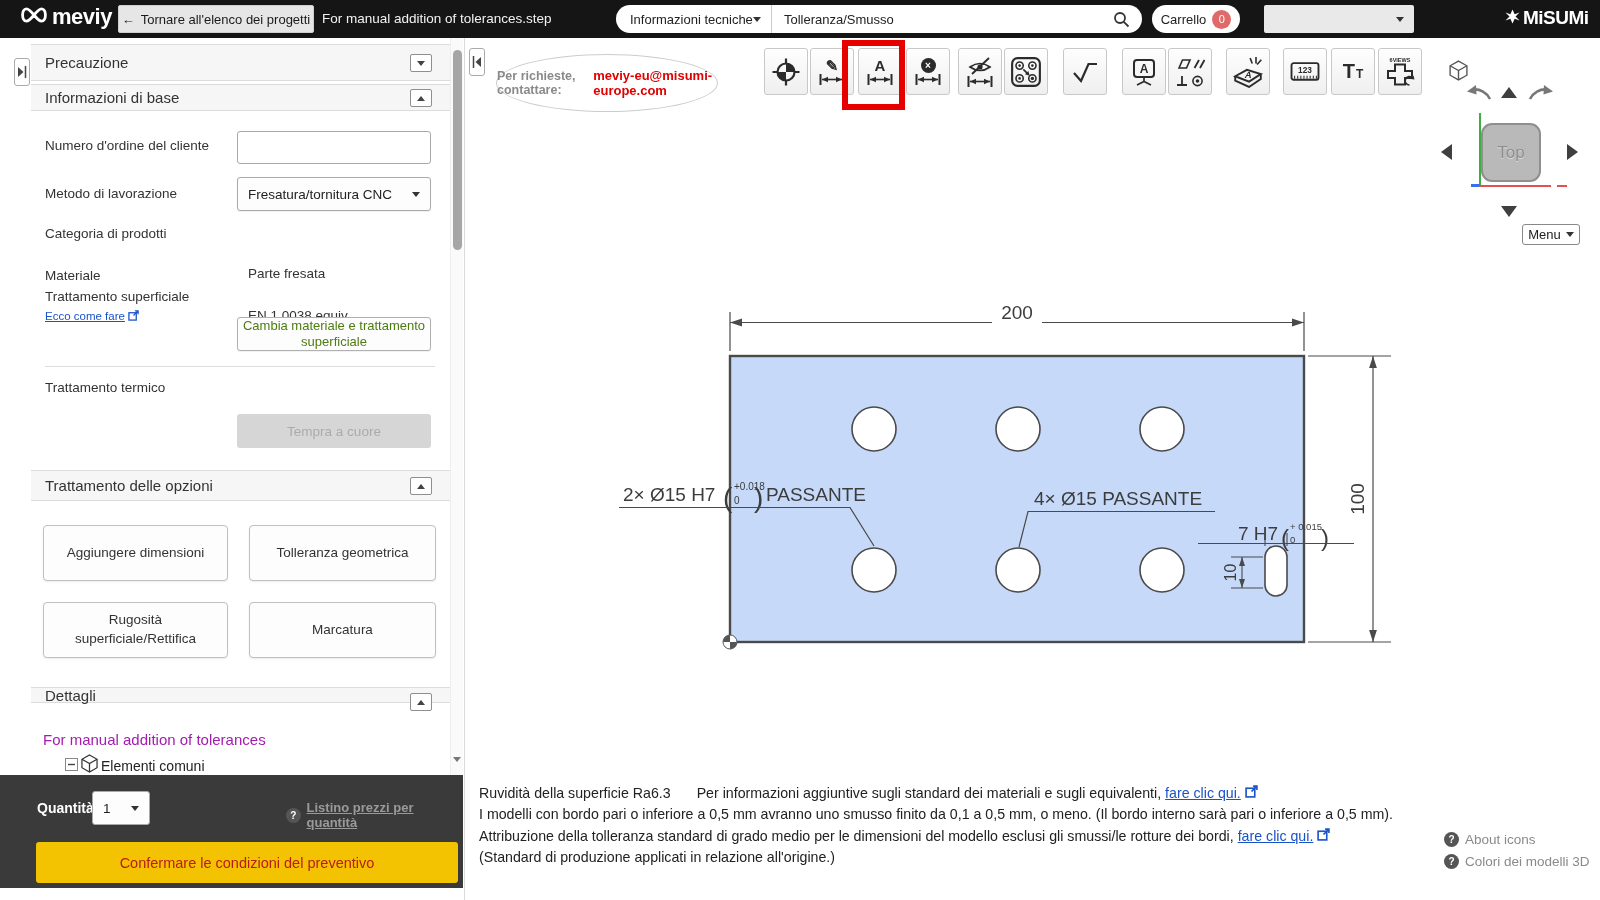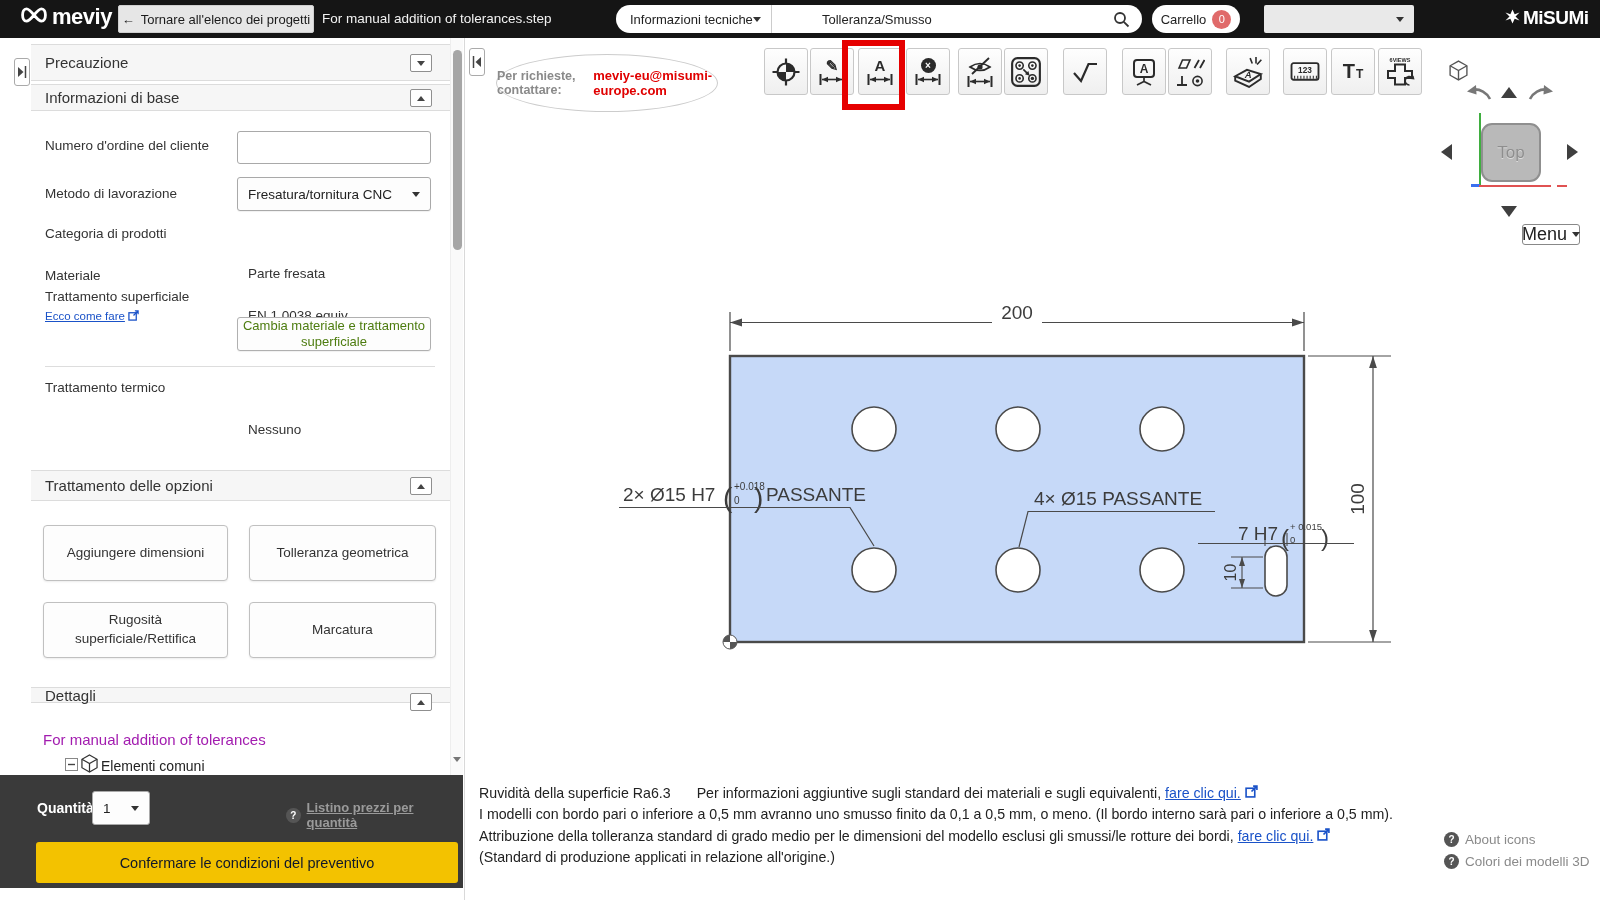--- a/index.html
+++ b/index.html
@@ -7,21 +7,21 @@
   body { font-family:"Liberation Sans", sans-serif; }
   .page { position:relative; width:1600px; height:900px; overflow:hidden; background:#fff; }
   .abs { position:absolute; }
 
   
   .topbar { position:absolute; left:0; top:0; width:1600px; height:38px; background:#151515; }
   .logo { position:absolute; left:18px; top:4px; display:flex; align-items:center; gap:2px; color:#fff; }
   .logo-text { font-size:22px; font-weight:bold; letter-spacing:-0.5px; }
   .back-btn { position:absolute; left:118px; top:5px; width:196px; height:28px; background:#e6e6e6; border:1px solid #cfcfcf; border-radius:2px; font-size:13px; color:#1a1a1a; display:flex; align-items:center; justify-content:center; gap:6px; cursor:pointer; }
   .file-title { position:absolute; left:322px; top:11px; font-size:13.5px; color:#f2f2f2; }
-  .searchwrap { position:absolute; left:616px; top:5px; width:526px; height:28px; background:#fff; border-radius:15px; display:flex; align-items:center;gap:38px; }
+  .searchwrap { position:absolute; left:616px; top:5px; width:526px; height:28px; background:#fff; border-radius:15px; display:flex; align-items:center; }
   .search-cat { width:156px; height:100%; display:flex; align-items:center; justify-content:space-between; padding:0 10px 0 14px; border-right:1px solid #ccc; font-size:13px; color:#222; cursor:pointer; }
   .search-input { flex:1; border:none; outline:none; font-size:13px; color:#222; padding:0 8px 0 12px; font-family:"Liberation Sans",sans-serif; background:transparent; }
   .cart-pill { position:absolute; left:1152px; top:5px; width:88px; height:28px; background:#fff; border-radius:15px; display:flex; align-items:center; justify-content:center; gap:6px; font-size:13px; color:#222; cursor:pointer; }
   .cart-badge { width:19px; height:19px; border-radius:50%; background:#e06a6a; color:#fff; font-size:11px; display:flex; align-items:center; justify-content:center; }
   .top-select { position:absolute; left:1264px; top:5px; width:150px; height:28px; background:#e9e9e9; border-radius:2px; cursor:pointer; }
   .top-select .caret { position:absolute; right:10px; top:12px; }
   .lang-pill { position:absolute; left:1430px; top:5px; width:62px; height:28px; background:#fff; border-radius:15px; display:flex; align-items:center; justify-content:center; gap:5px; font-size:12.5px; font-weight:bold; color:#111; cursor:pointer;margin-top:48px; }
   .brand { position:absolute; left:1505px; top:7px; display:flex; align-items:center; gap:3px; color:#fff; font-size:19px; font-weight:bold; letter-spacing:-0.5px; }
 
   .caret { width:0; height:0; border-left:4px solid transparent; border-right:4px solid transparent; border-top:5px solid #333; display:inline-block; }
@@ -37,35 +37,35 @@
   .txt-input { position:absolute; left:237px; width:194px; height:33px; border:1px solid #a9a9a9; border-radius:3px; background:#fff; }
   .sel-box { position:absolute; left:237px; width:194px; height:34px; border:1px solid #a9a9a9; border-radius:3px; background:#fdfdfd; display:flex; align-items:center; justify-content:space-between; padding:0 10px; font-size:13.5px; color:#222; cursor:pointer; box-shadow:0 1px 1px rgba(0,0,0,0.06); }
   .btn-white { position:absolute; left:237px; width:194px; border:1px solid #b0b0b0; border-radius:3px; background:#fdfdfd; font-size:13px; color:#4d7c0f; text-align:center; cursor:pointer; display:flex; align-items:center; justify-content:center; line-height:1.25; box-shadow:0 1px 1px rgba(0,0,0,0.06); }
   .btn-disabled { position:absolute; left:237px; width:194px; height:34px; background:#d6d6d6; border:none; border-radius:3px; color:#ababab; font-size:13.5px; display:flex; align-items:center; justify-content:center; }
   .opt-btn { position:absolute; height:56px; background:#fdfdfd; border:1px solid #c0c0c0; border-radius:4px; font-size:13.5px; color:#333; display:flex; align-items:center; justify-content:center; text-align:center; line-height:1.4; cursor:pointer; box-shadow:0 1px 2px rgba(0,0,0,0.08); }
   .hr { position:absolute; left:45px; width:390px; border-top:1px solid #ddd; }
   .link-blue { color:#1a52c8; font-size:11.5px; text-decoration:underline; cursor:pointer; }
   .scrollbar { position:absolute; left:450px; top:0; width:13px; height:737px; background:#fafafa; border-left:1px solid #eee; }
   .thumb { position:absolute; left:2px; top:12px; width:9px; height:200px; background:#a6a6a6; border-radius:5px; }
   .sb-footer { position:absolute; left:0; top:737px; width:463px; height:113px; background:#3a3a3a; }
-  .confirm-btn { position:absolute; left:36px; top:67px; width:422px; height:41px; background:#f3c200; border:none; border-radius:3px; font-size:14.5px; color:#0f172a; cursor:pointer; }
+  .confirm-btn { position:absolute; left:36px; top:67px; width:422px; height:41px; background:#f3c200; border:none; border-radius:3px; font-size:14.5px; color:#b91c1c; cursor:pointer; }
   .q-circle { width:15px; height:15px; border-radius:50%; background:#555; color:#fff; font-size:10px; font-weight:bold; display:inline-flex; align-items:center; justify-content:center; }
   .handle-btn { position:absolute; background:#fff; border:1px solid #aaa; border-radius:3px; display:flex; align-items:center; justify-content:center; cursor:pointer; }
 
   
   .canvas { position:absolute; left:464px; top:38px; width:1136px; height:862px; background:#fff; border-left:1px solid #d9d9d9; }
   .bubble { position:absolute; left:31px; top:16px; width:222px; height:58px; border:1px solid #ccc; border-radius:50%; display:flex; flex-direction:row; align-items:center; justify-content:center; gap:2px; }
   .bubble .l1 { font-size:12.5px; font-weight:bold; color:#8a8a8a; }
   .bubble .l2 { font-size:13px; font-weight:bold; color:#e00000; }
   .tb-btn { position:absolute; top:10px; width:44px; height:47px; background:linear-gradient(#fefefe,#efefef); border:1px solid #c8c8c8; border-radius:3px; display:flex; flex-direction:column; align-items:center; justify-content:center; gap:1px; cursor:pointer; color:#2b2b2b; }
   .tb-glyph { font-size:15px; line-height:15px; font-weight:bold; color:#2b2b2b; }
   .x-circle { width:15px; height:15px; border-radius:50%; background:#2b2b2b; color:#fff; font-size:10px; font-weight:bold; display:flex; align-items:center; justify-content:center; line-height:1; }
   .red-box { position:absolute; left:377px; top:2px; width:63px; height:70px; border:6px solid #e60000; pointer-events:none; }
   .nav-tri { width:0; height:0; position:absolute; }
-  .menu-btn { position:absolute; left:1057px; top:186px; width:58px; height:21px; background:#fff; border:1px solid #888; border-radius:3px; font-size:18px; color:#222; display:flex; align-items:center; justify-content:center; gap:5px; cursor:pointer; }
+  .menu-btn { position:absolute; left:1057px; top:186px; width:58px; height:21px; background:#fff; border:1px solid #888; border-radius:3px; font-size:13px; color:#222; display:flex; align-items:center; justify-content:center; gap:5px; cursor:pointer; }
   .top-face { position:absolute; left:1016px; top:85px; width:60px; height:59px; background:#b9b9b9; border:2px solid #8f8f8f; border-radius:11px; display:flex; align-items:center; justify-content:center; font-size:17px; color:#8e8e8e; text-shadow:0 1px 0 #ddd; cursor:pointer; }
   .notes { position:absolute; left:14px; top:745px; width:990px; font-size:14.2px; color:#222; line-height:21.4px; }
   .notes a { color:#1a52c8; text-decoration:underline; cursor:pointer; }
   .help-row { position:absolute; display:flex; align-items:center; gap:6px; font-size:13.5px; color:#8a8a8a; }
 </style>
 </head>
 <body>
 
 <div class="page">
 
@@ -162,20 +162,21 @@
             <rect x="1" y="3" width="8" height="8" fill="none" stroke="#1a52c8" stroke-width="1.4"></rect>
             <path d="M6 6 L11 1 M7.5 1 H11 V4.5" fill="none" stroke="#1a52c8" stroke-width="1.4"></path>
           </svg></span>
     </div>
     <div class="btn-white" style="top:279px; height:34px;">Cambia materiale e trattamento superficiale</div>
 
     <div class="hr" style="top:328px;"></div>
 
     <div class="fld-label" style="top:342px;">Trattamento termico</div>
     <div class="fld-value" style="top:344px;">Nessuno</div>
+    <div class="btn-disabled" style="top:376px;">Tempra a cuore</div>
 
     <div class="sec-head" style="top:432px; height:31px;">
       <span>Trattamento delle opzioni</span>
       <span class="toggle" style="top:6px;">
           <span class="tri-up-s"></span>
         </span>
     </div>
 
     <div class="opt-btn" style="left:43px; top:487px; width:185px;">Aggiungere dimensioni</div>
     <div class="opt-btn" style="left:249px; top:487px; width:187px;">Tolleranza geometrica</div>

